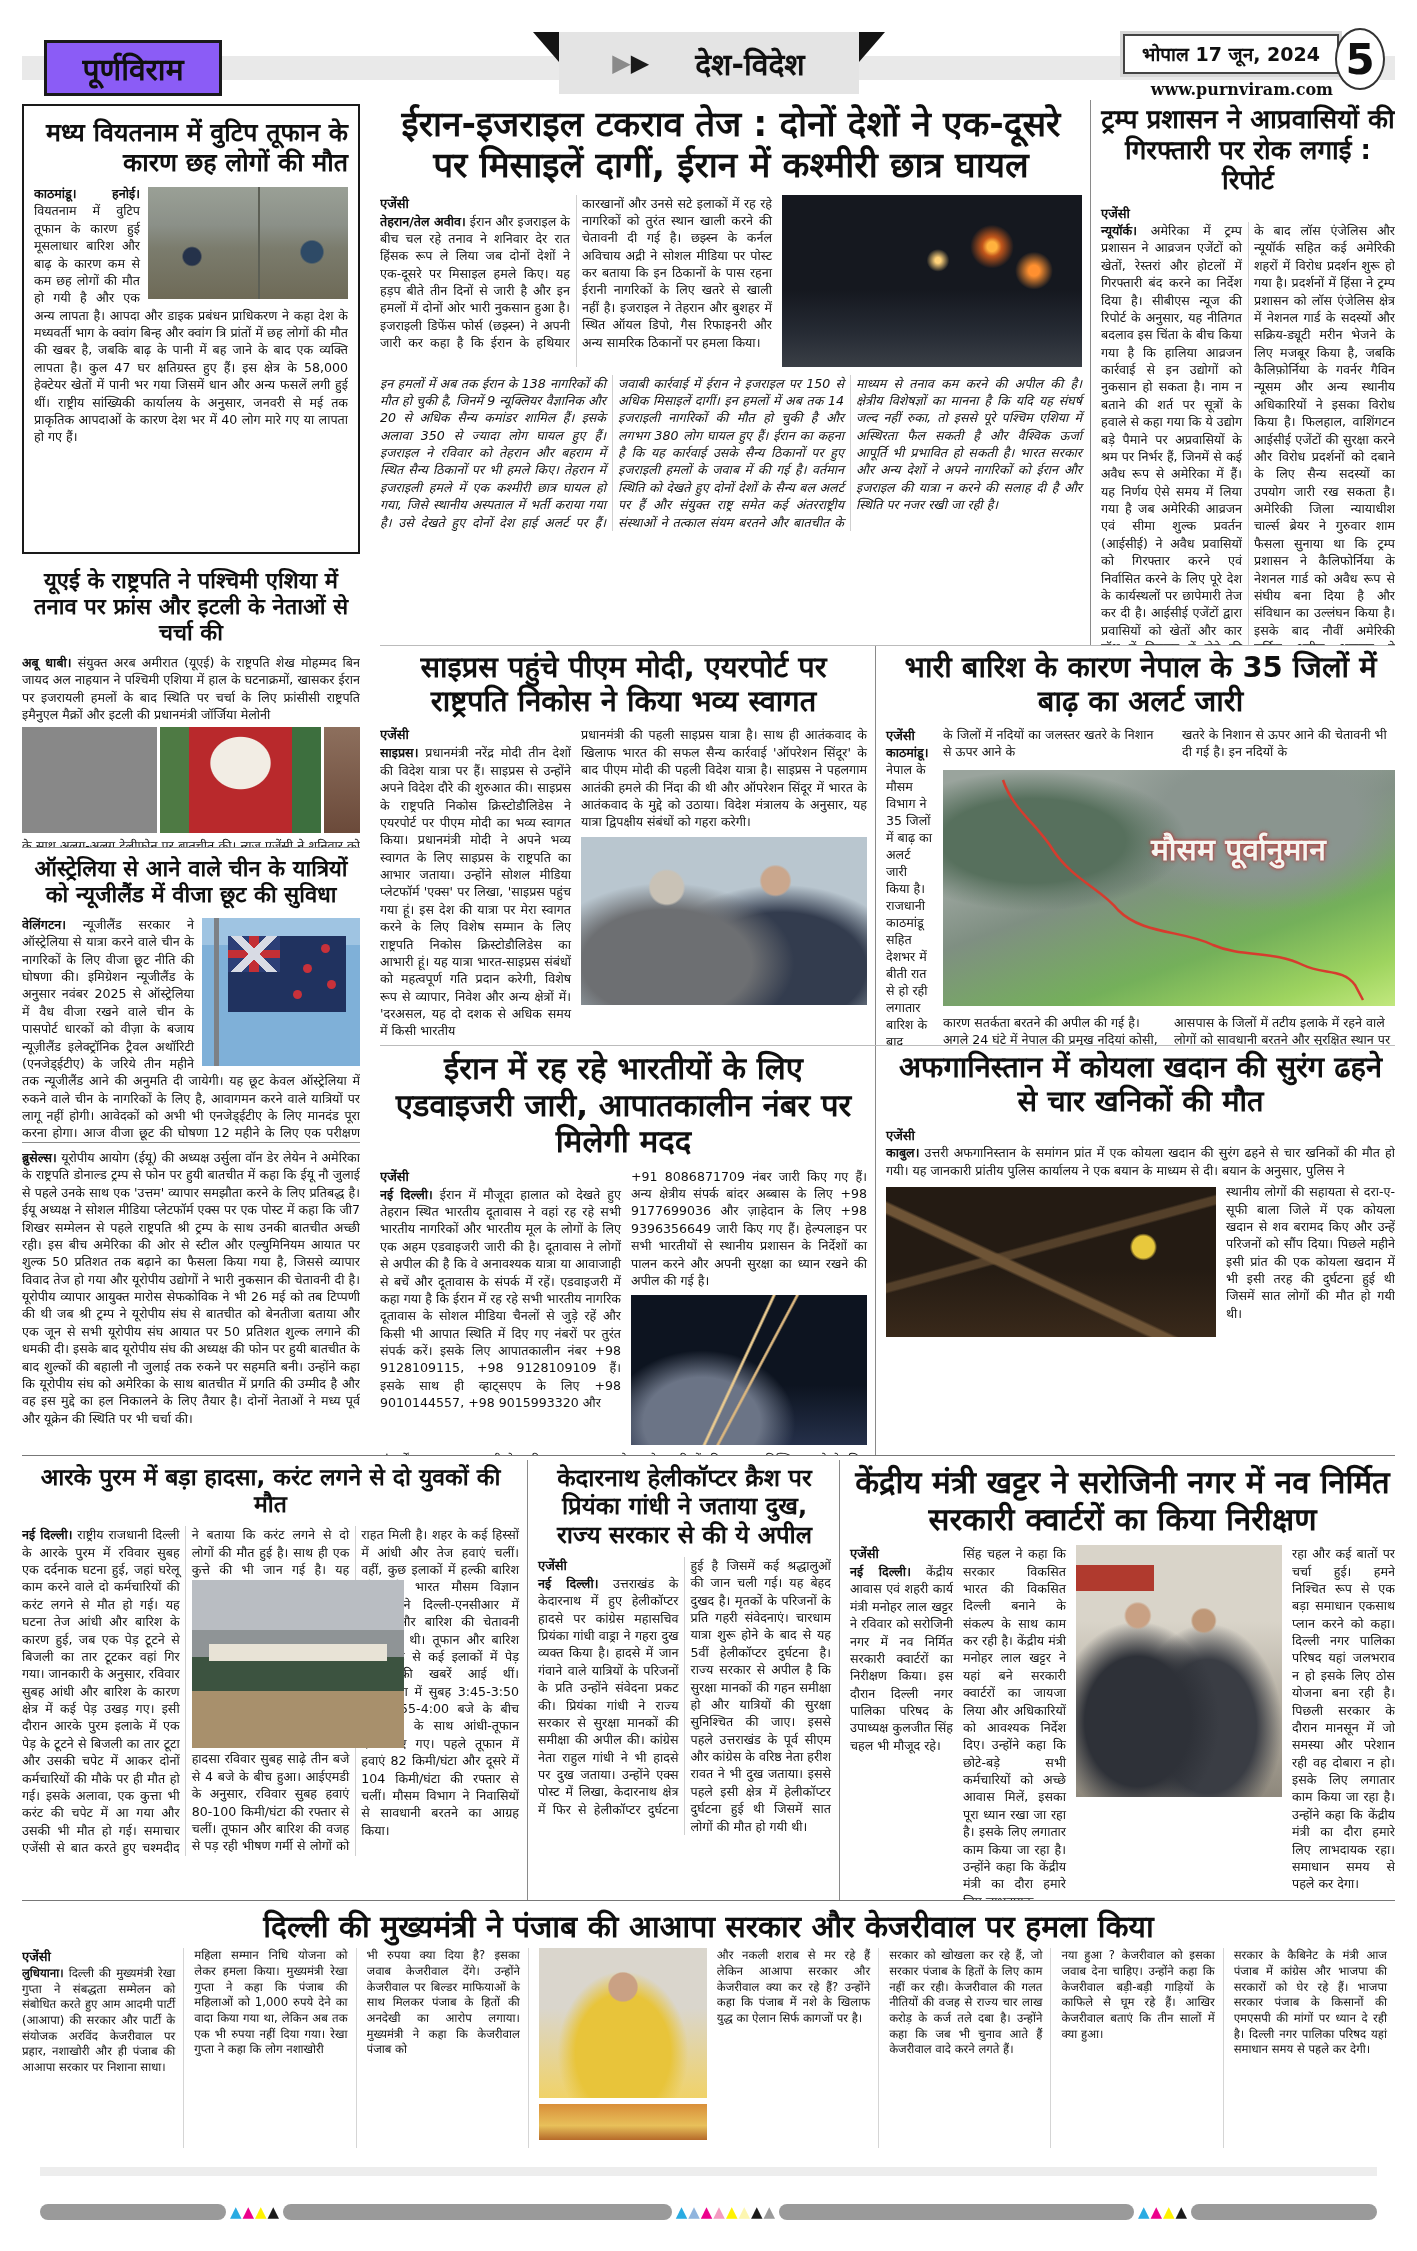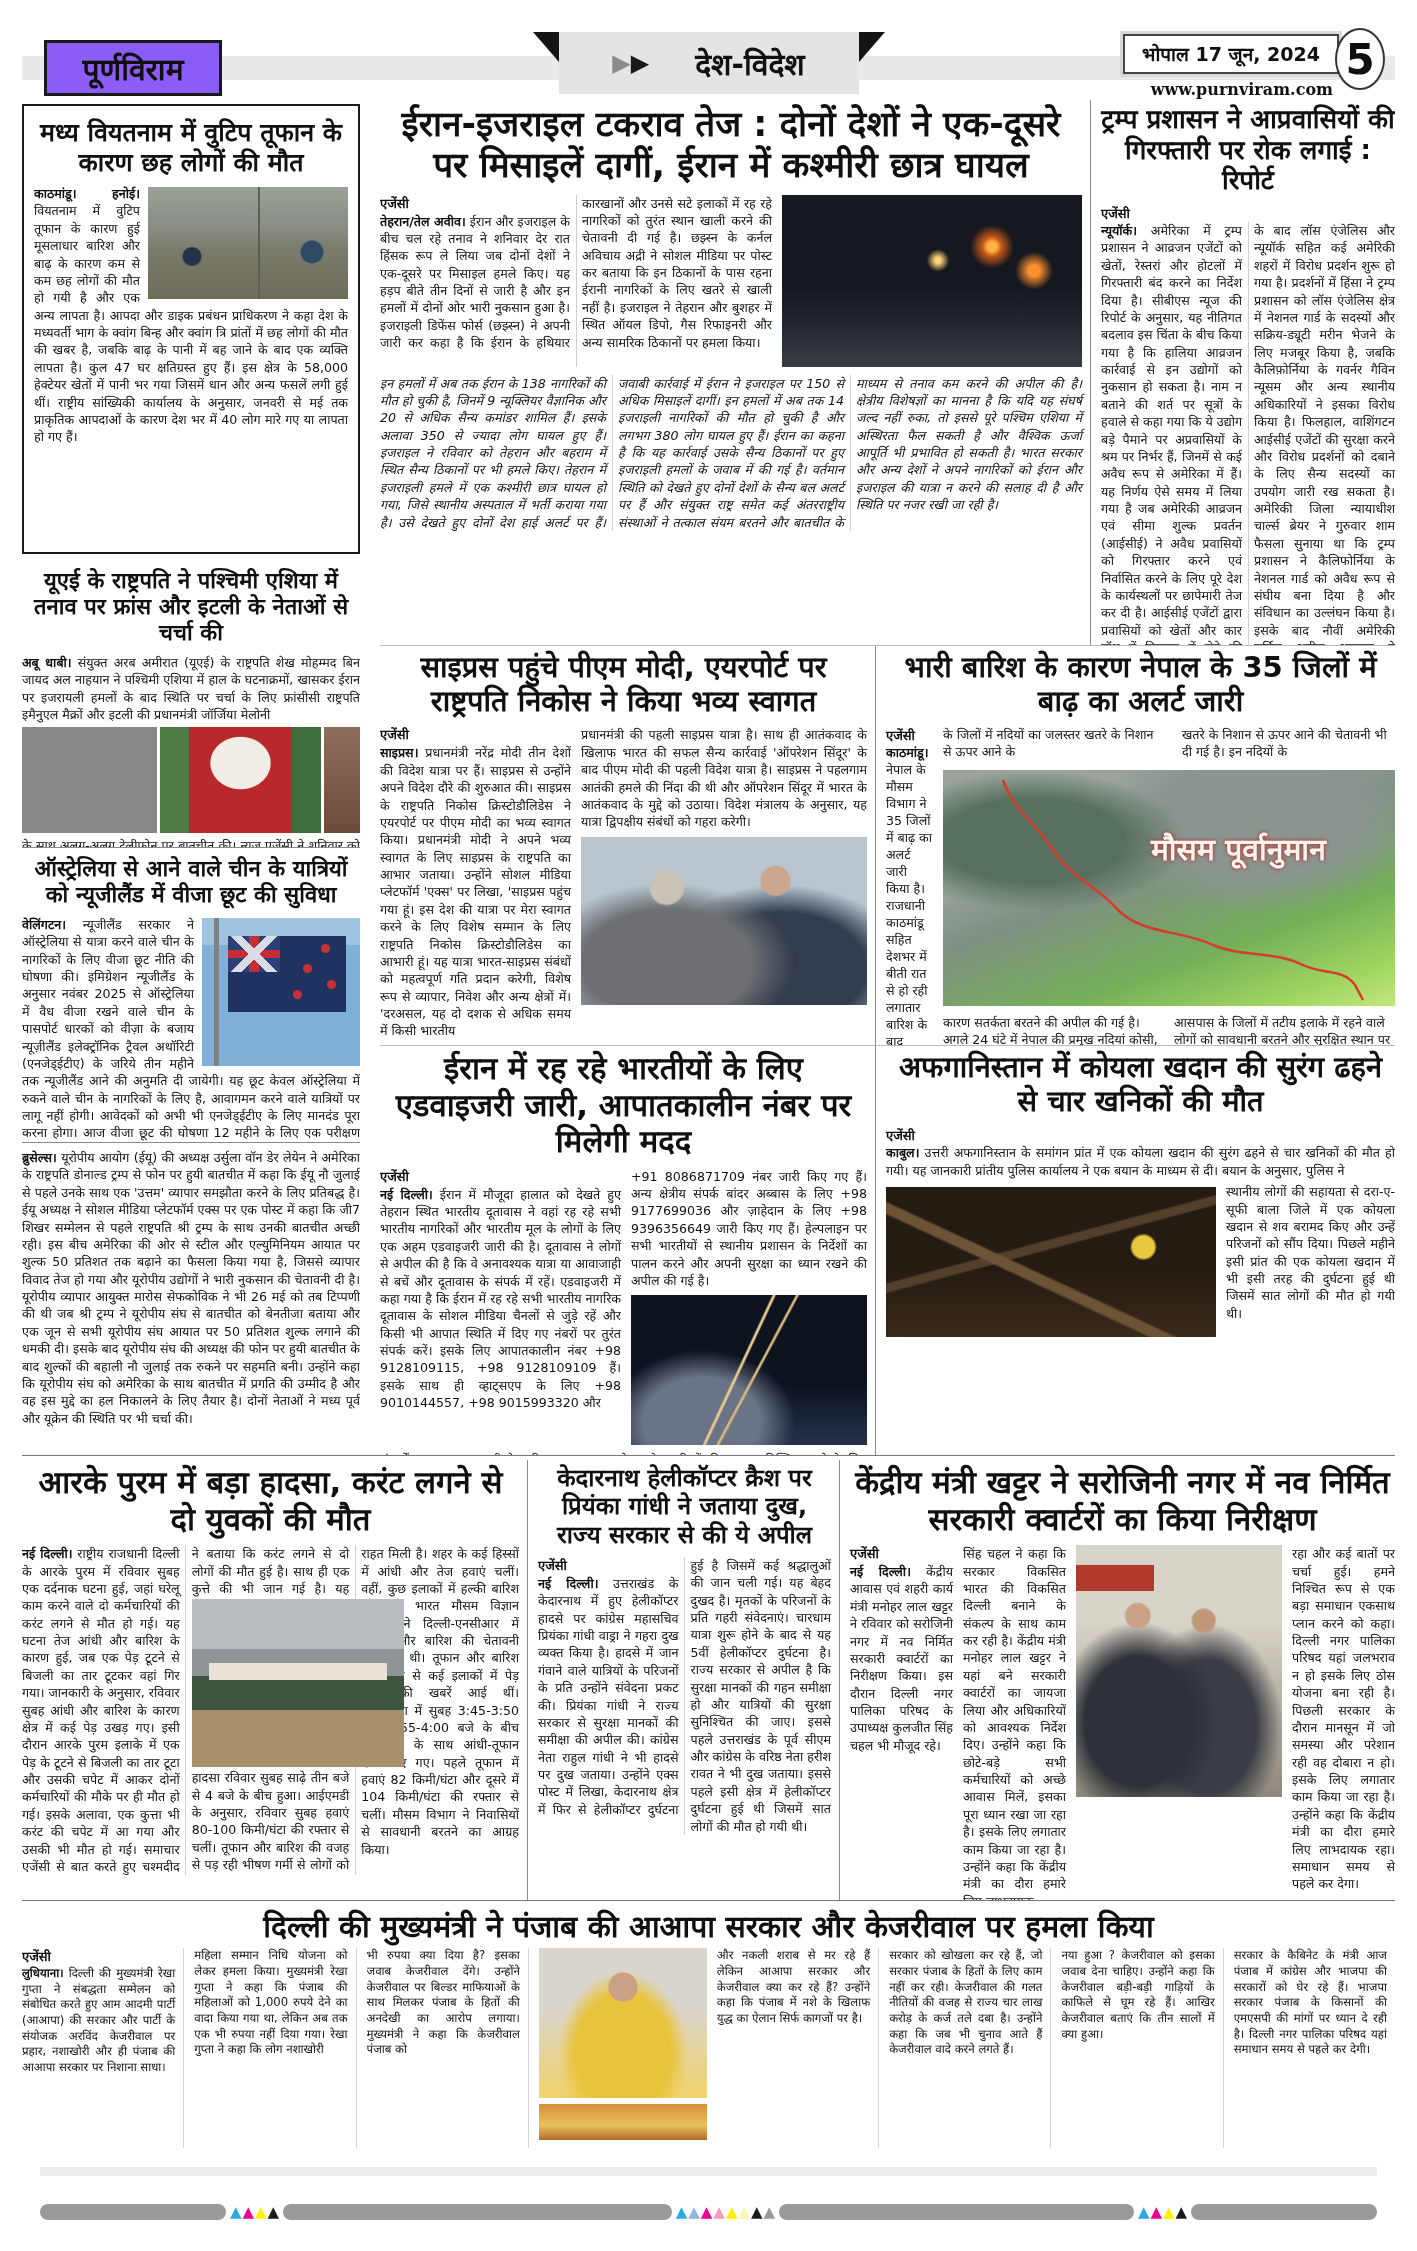--- a/index.html
+++ b/index.html
@@ -42,21 +42,21 @@
   .art { overflow:hidden; }
   .photo { position:relative; overflow:hidden; background:#888; }
   .rule-b { border-bottom:1px solid #8a8a8a; }
 
   
   .row1 { display:flex; height:1355px; }
   .col-left { width:348px; padding:4px 10px 0 0; }
   .col-main { flex:1; padding-left:10px; display:flex; flex-direction:column; }
 
   .vietnam { height:450px; border:2px solid #1a1a1a; padding:8px 10px; margin-bottom:6px; }
-  .vietnam .hl{font-size:25px;}
+  .vietnam .hl{font-size:25px;text-align:right;}
   .vietnam-flow { overflow:hidden; }
   .vietnam-photo { float:right; width:200px; height:112px; margin:2px 0 6px 8px;
     background:
       radial-gradient(circle at 22% 62%, #25324a 0 5%, transparent 6%),
       radial-gradient(circle at 82% 58%, #2e4a66 0 6%, transparent 7%),
       linear-gradient(180deg,#9aa096 0%, #8b9088 34%, #7b7c6d 55%, #6e6a57 100%);}
   .vietnam-photo::after{content:"";position:absolute;left:55%;top:0;bottom:0;width:2px;background:#5c5f55;}
 
   .uae { height:288px; padding-top:4px; }
   .uae .hl{font-size:22px;}
@@ -136,21 +136,21 @@
   .mine-photo { width:330px; height:150px; float:left; margin:4px 10px 4px 0;
     background:
       radial-gradient(circle at 78% 40%, #e8c83c 0 4%, transparent 5%),
       linear-gradient(25deg,transparent 40%,#6e5436 41% 44%,transparent 45%),
       linear-gradient(-15deg,transparent 55%,#54402a 56% 59%,transparent 60%),
       linear-gradient(180deg,#241b13 0 55%,#39291a 100%);}
 
   
   .row2 { display:flex; height:445px; border-top:1px solid #777; padding-top:4px; }
   .rkpuram { width:505px; padding-right:8px; }
-  .rkpuram .hl{ font-size:31px; }
+  .rkpuram .hl{ font-size:23px; }
   .rk-photo { width:212px; height:168px; float:left; margin:2px 10px 2px 0;
     background:
       linear-gradient(180deg,#b9bdc2 0 30%, #8f9496 30% 46%, #3c5340 46% 66%, #a8906c 66% 100%);}
   .rk-photo::after{content:"";position:absolute;left:8%;top:38%;width:84%;height:10%;background:#e8e3d6;}
   .kedarnath { width:312px; border-left:1px solid #8a8a8a; padding:0 8px 0 10px; }
   .kedarnath .hl{ font-size:24px; }
   .khattar { flex:1; border-left:1px solid #8a8a8a; padding-left:10px; }
   .khattar .hl{ font-size:31px; }
   .khattar-mid { display:flex; gap:10px; }
   .khattar-photo { width:206px; height:252px;

